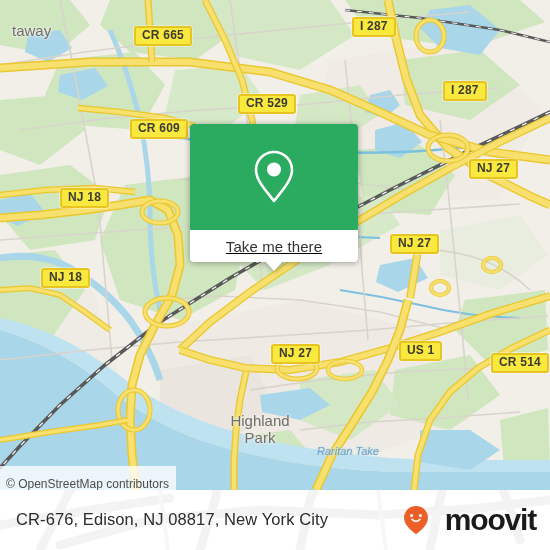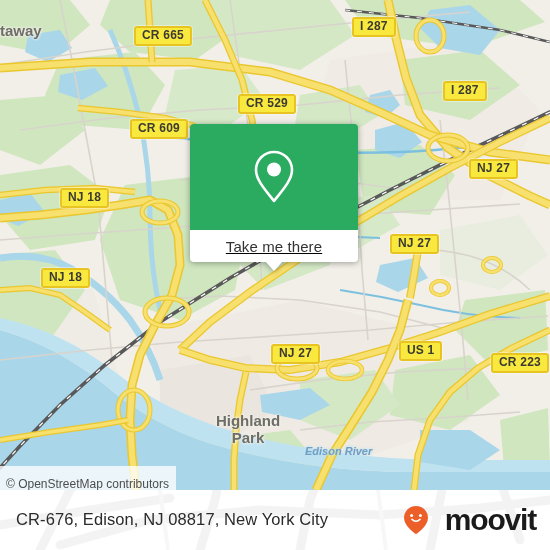--- a/index.html
+++ b/index.html
@@ -15,24 +15,25 @@
     position:absolute;left:0;top:0;width:550px;height:490px;overflow:hidden;
     background:#f2efe9;
   }
   .map-svg{position:absolute;left:0;top:0;width:550px;height:490px;display:block;}
 
   
   .map-label{
     position:absolute;
     color:#7d7d78;
     font-size:15px;
-    font-weight:700;
+    font-weight:400;
     white-space:nowrap;
     text-shadow:0 0 3px #f2efe9,0 0 3px #f2efe9,0 0 2px #f2efe9;
     pointer-events:none;
+    padding-left:12px;
   }
   .map-label.place{
     font-size:15px;color:#6e6e69;text-align:center;line-height:17px;
   }
   .map-label.water{
     color:#6f9fc4;font-style:italic;font-size:11px;
     text-shadow:0 0 3px #bfe0f0,0 0 3px #bfe0f0;
   }
 
   
@@ -263,34 +264,34 @@
       </g>
     </svg>
 
     <div class="map-label place" style="left:0px;top:22px;">taway</div>
 
     <div class="map-label place" style="left:212px;top:412px;width:72px;">
       <span>Highland</span><br>
       <span>Park</span>
     </div>
 
-    <div class="map-label water" style="left:305px;top:445px;">Edison River</div>
+    <div class="map-label water" style="left:305px;top:445px;">Raritan Take</div>
 
     <div class="shield" style="left:134px;top:26px;">CR 665</div>
     <div class="shield" style="left:352px;top:17px;">I 287</div>
     <div class="shield" style="left:443px;top:81px;">I 287</div>
     <div class="shield" style="left:238px;top:94px;">CR 529</div>
     <div class="shield" style="left:99px;top:119px;margin-left:31px;">CR 609</div>
     <div class="shield" style="left:469px;top:159px;">NJ 27</div>
     <div class="shield" style="left:60px;top:188px;">NJ 18</div>
     <div class="shield" style="left:390px;top:234px;">NJ 27</div>
     <div class="shield" style="left:41px;top:268px;">NJ 18</div>
     <div class="shield" style="left:271px;top:344px;">NJ 27</div>
     <div class="shield" style="left:399px;top:341px;">US 1</div>
-    <div class="shield" style="left:491px;top:353px;">CR 223</div>
+    <div class="shield" style="left:491px;top:353px;">CR 514</div>
 
     <div class="popup">
       <div class="popup-top">
         <svg class="pin-icon" viewBox="0 0 46 56">
           <path d="M23 3 C13 3 5 11 5 21 C5 32 17 44 23 52 C29 44 41 32 41 21 C41 11 33 3 23 3 Z" fill="none" stroke="#ffffff" stroke-width="2.6" stroke-linejoin="round"></path>
           <circle cx="23" cy="20.5" r="7" fill="#ffffff"></circle>
         </svg>
       </div>
       <div class="popup-bottom">
         <span class="popup-label">Take me there</span>

